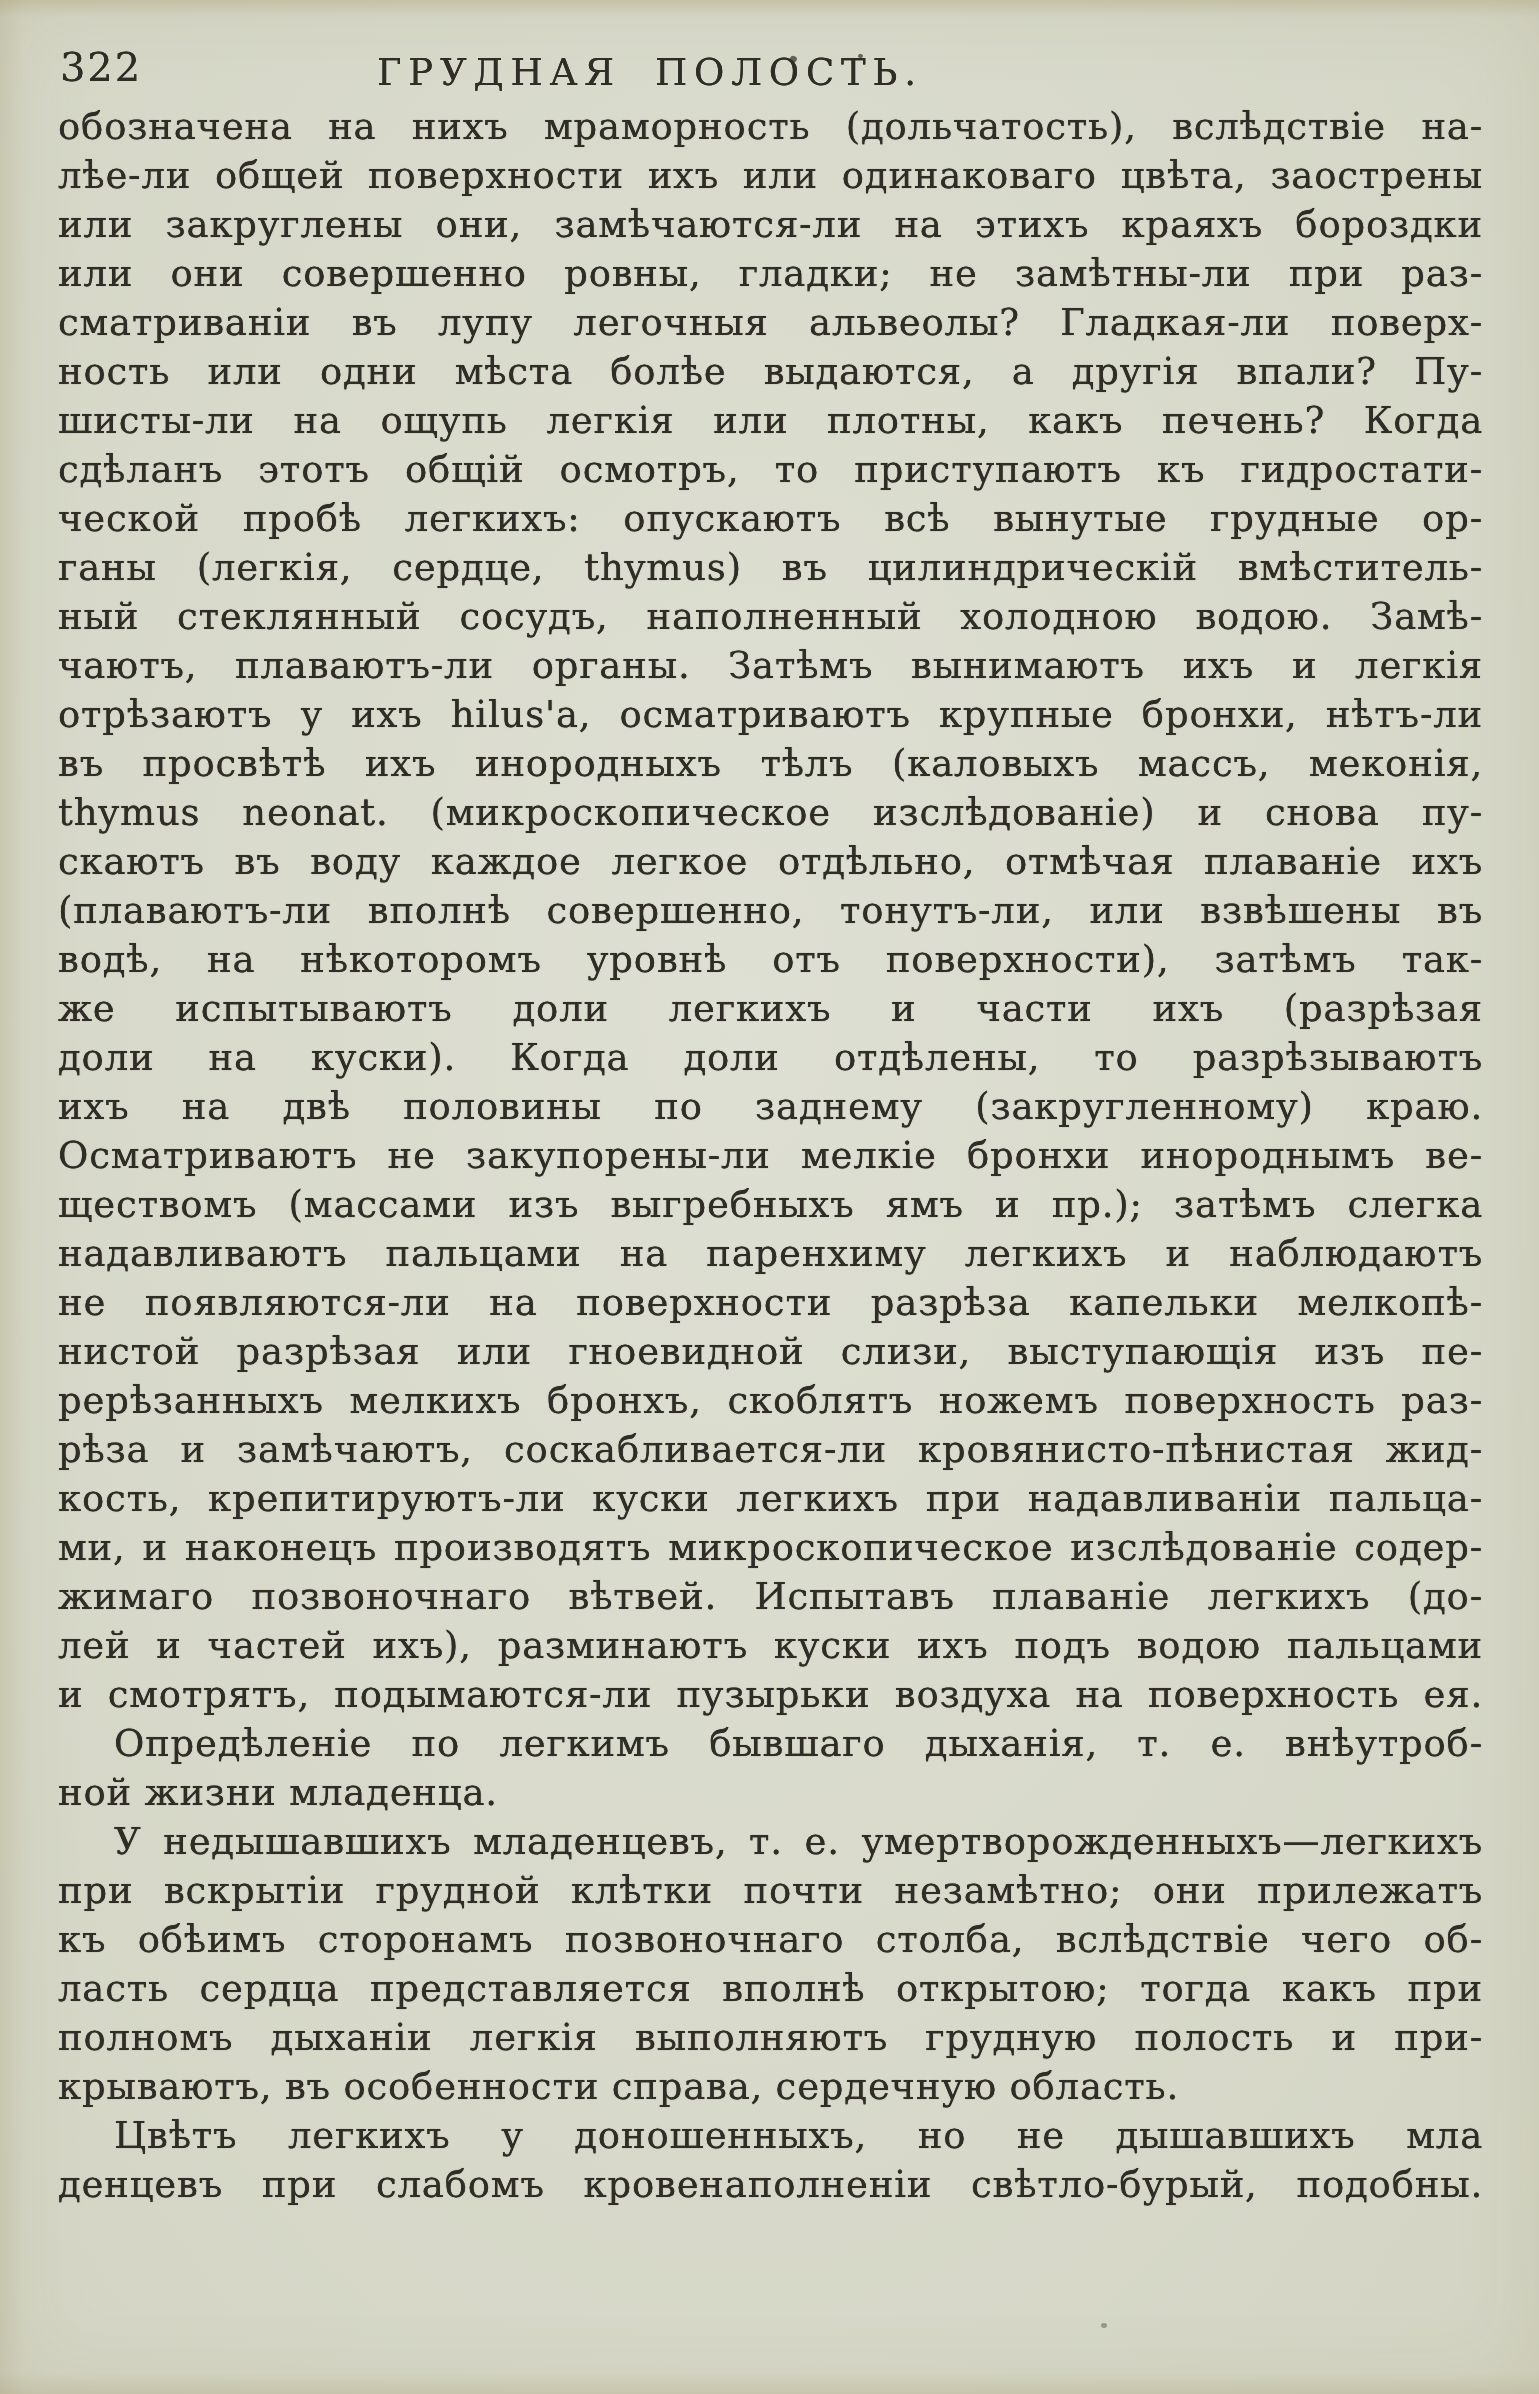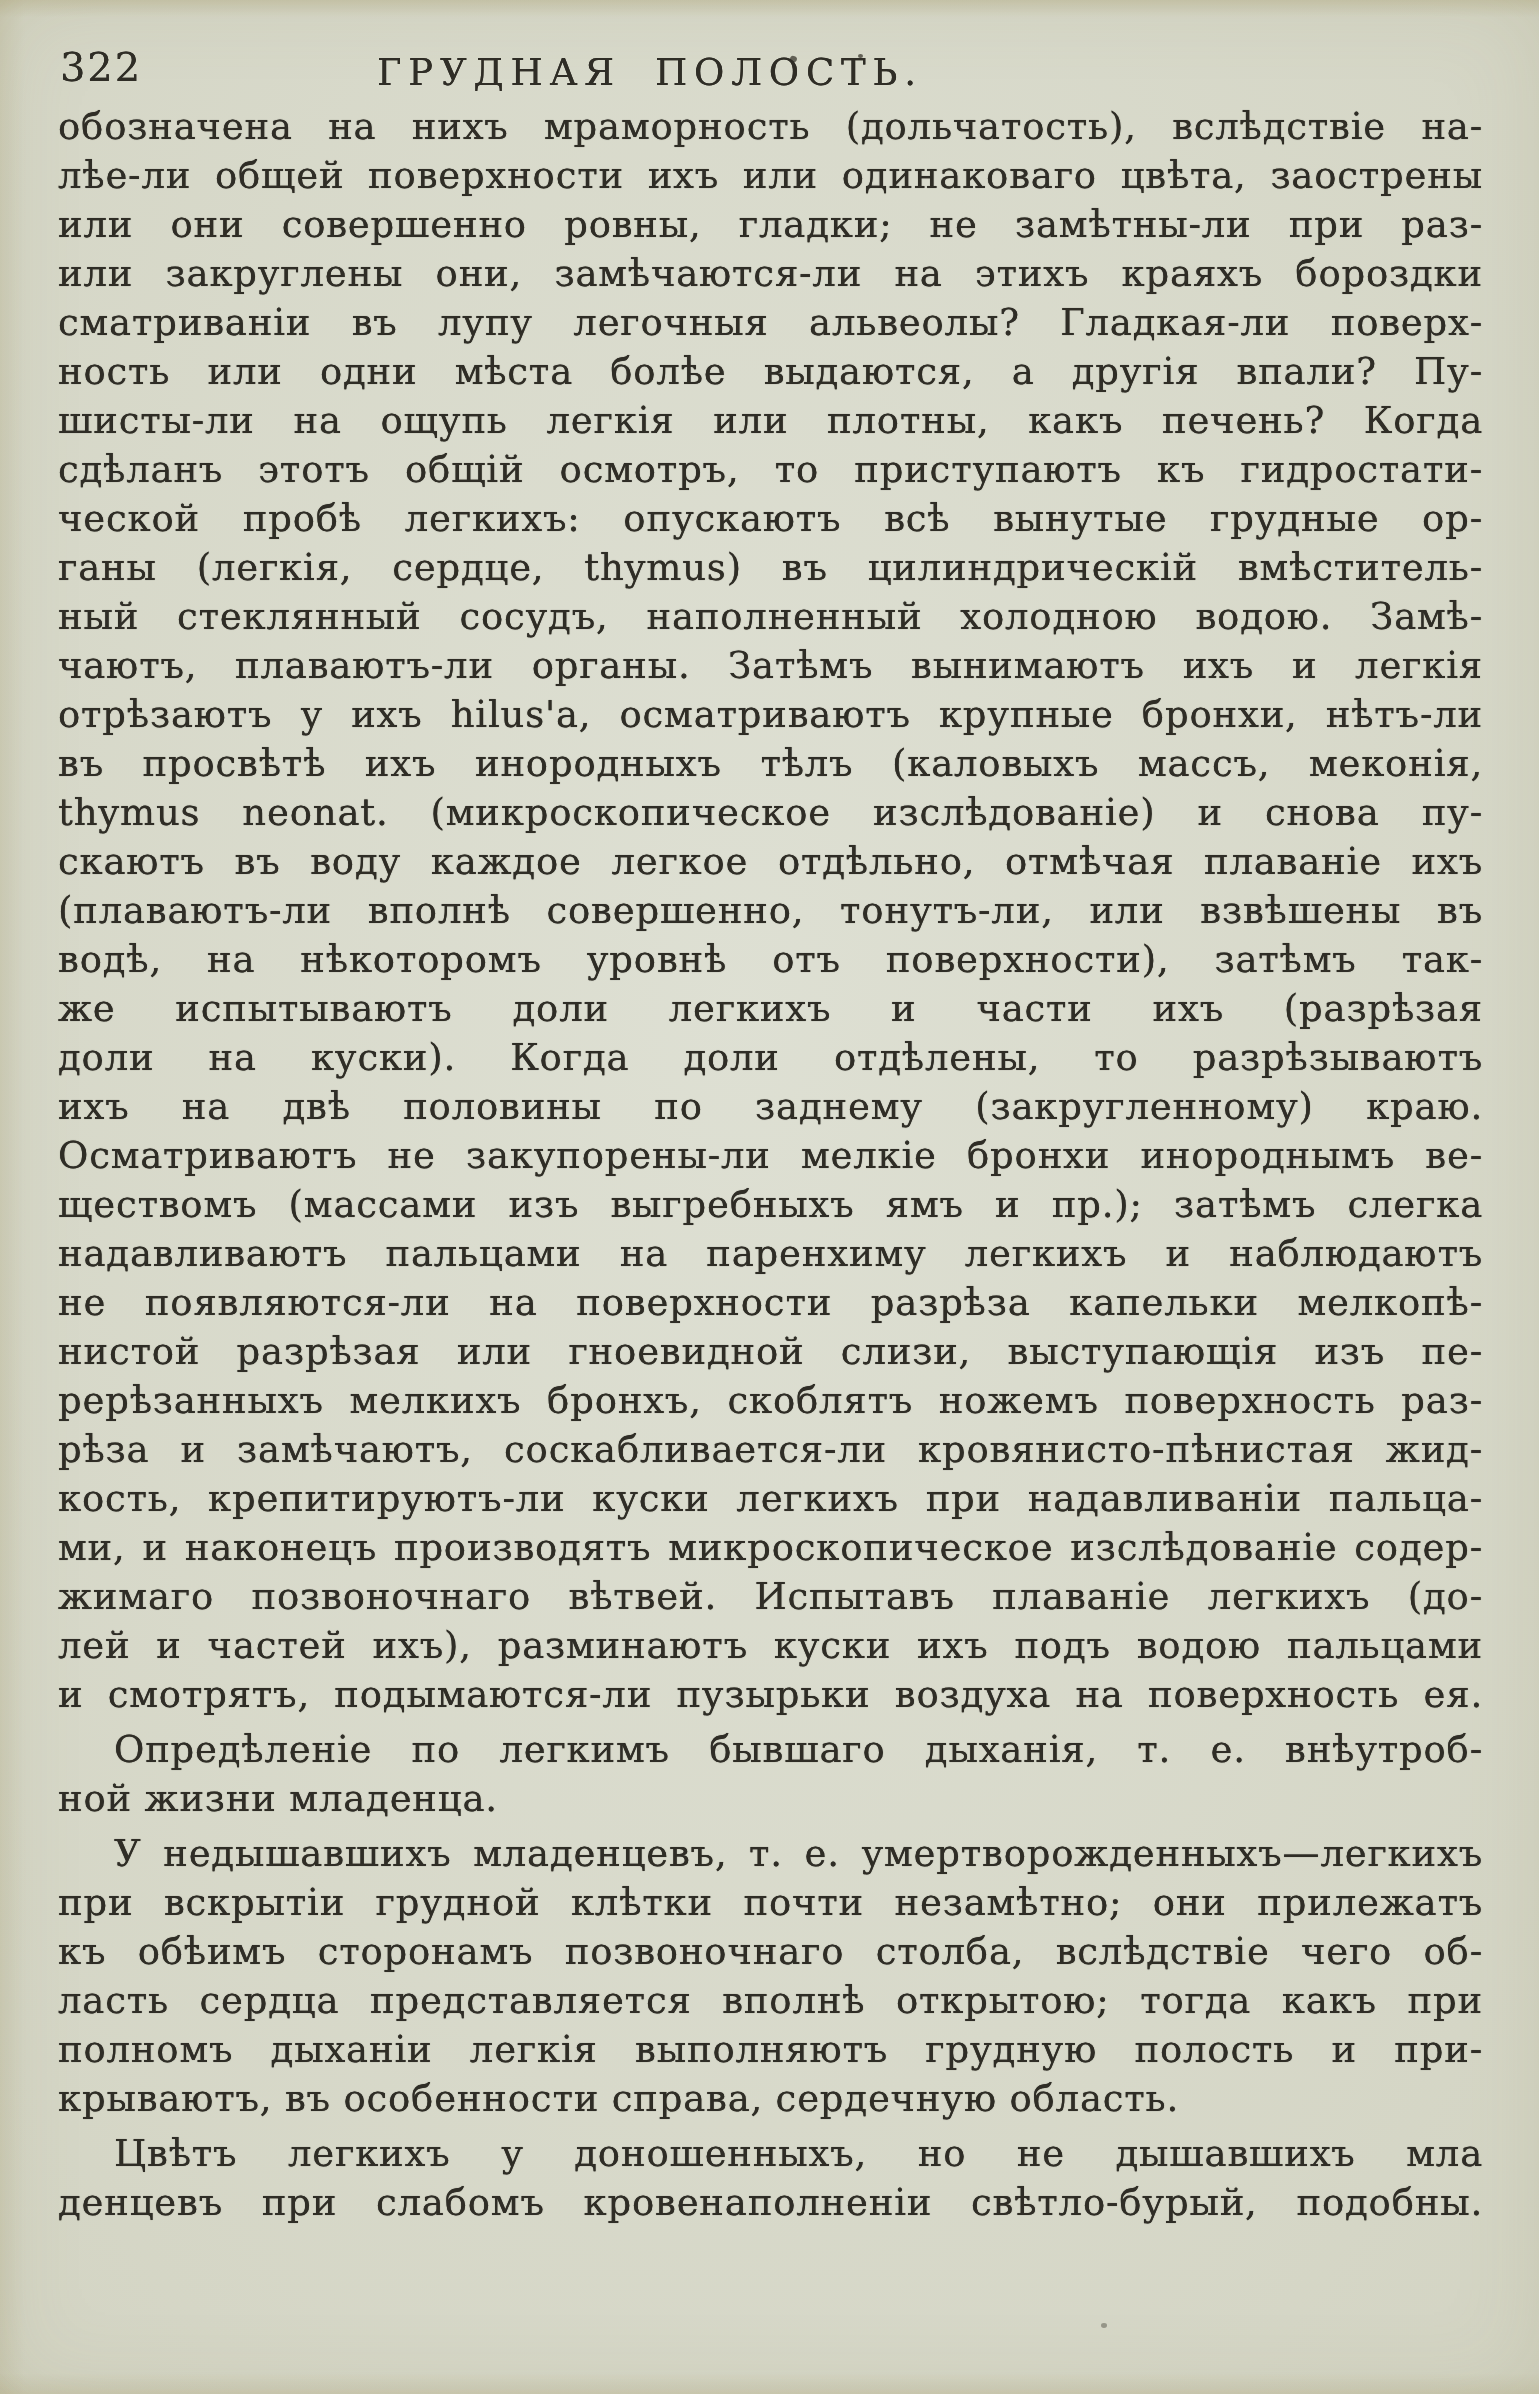--- a/index.html
+++ b/index.html
@@ -62,21 +62,20 @@
     text-align: justify;
     text-align-last: justify;
     text-shadow: 0 0 0.7px currentColor;
     white-space: normal;
   }
   .line.lastline {
     text-align-last: left;
   }
   .line.indent {
     text-indent: 56px;
-    margin-top: 6px;
   }
   .speck {
     position: absolute;
     background: rgba(60,58,48,0.75);
     border-radius: 50%;
   }
   .speck-1 { left: 790px; top: 56px;  width: 6.8px; height: 5.8px; transform: rotate(25deg); }
   .speck-2 { left: 858px; top: 54px;  width: 4.8px; height: 3.9px; }
   .speck-3 { left: 1101px; top: 2323px; width: 5.8px; height: 4.8px; opacity: 0.55; }
 </style>
@@ -89,22 +88,22 @@
   <span class="speck speck-3"></span>
 
   <div class="page-header">
     <span class="page-number">322</span>
     <span class="running-title">ГРУДНАЯ ПОЛОСТЬ.</span>
   </div>
 
   <div class="text-block" id="text-block">
       <div class="line">обозначена на нихъ мраморность (дольчатость), вслѣдствіе на-</div>
       <div class="line">лѣе-ли общей поверхности ихъ или одинаковаго цвѣта, заострены</div>
+      <div class="line">или закруглены они, замѣчаются-ли на этихъ краяхъ бороздки</div>
       <div class="line">или они совершенно ровны, гладки; не замѣтны-ли при раз-</div>
-      <div class="line">или закруглены они, замѣчаются-ли на этихъ краяхъ бороздки</div>
       <div class="line">сматриваніи въ лупу легочныя альвеолы? Гладкая-ли поверх-</div>
       <div class="line">ность или одни мѣста болѣе выдаются, а другія впали? Пу-</div>
       <div class="line">шисты-ли на ощупь легкія или плотны, какъ печень? Когда</div>
       <div class="line">сдѣланъ этотъ общій осмотръ, то приступаютъ къ гидростати-</div>
       <div class="line">ческой пробѣ легкихъ: опускаютъ всѣ вынутые грудные ор-</div>
       <div class="line">ганы (легкія, сердце, thymus) въ цилиндрическій вмѣститель-</div>
       <div class="line">ный стеклянный сосудъ, наполненный холодною водою. Замѣ-</div>
       <div class="line">чаютъ, плаваютъ-ли органы. Затѣмъ вынимаютъ ихъ и легкія</div>
       <div class="line">отрѣзаютъ у ихъ hilus'а, осматриваютъ крупные бронхи, нѣтъ-ли</div>
       <div class="line">въ просвѣтѣ ихъ инородныхъ тѣлъ (каловыхъ массъ, меконія,</div>

